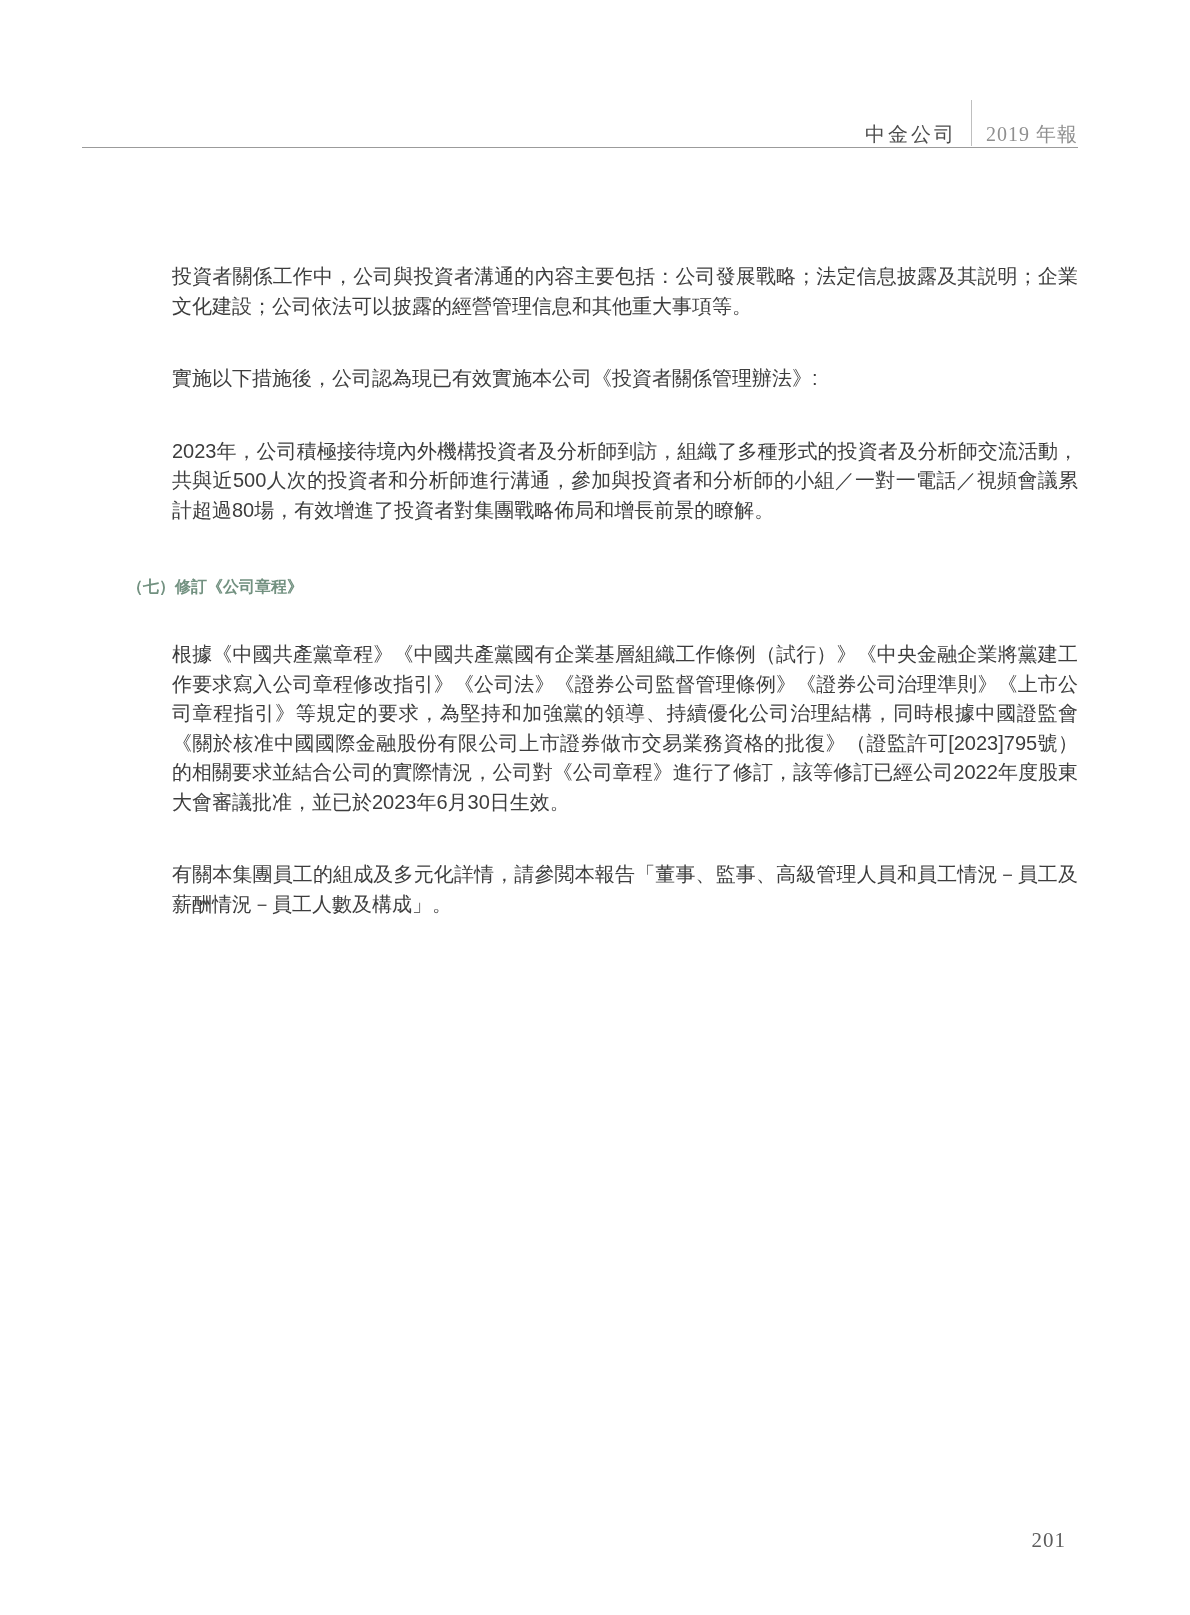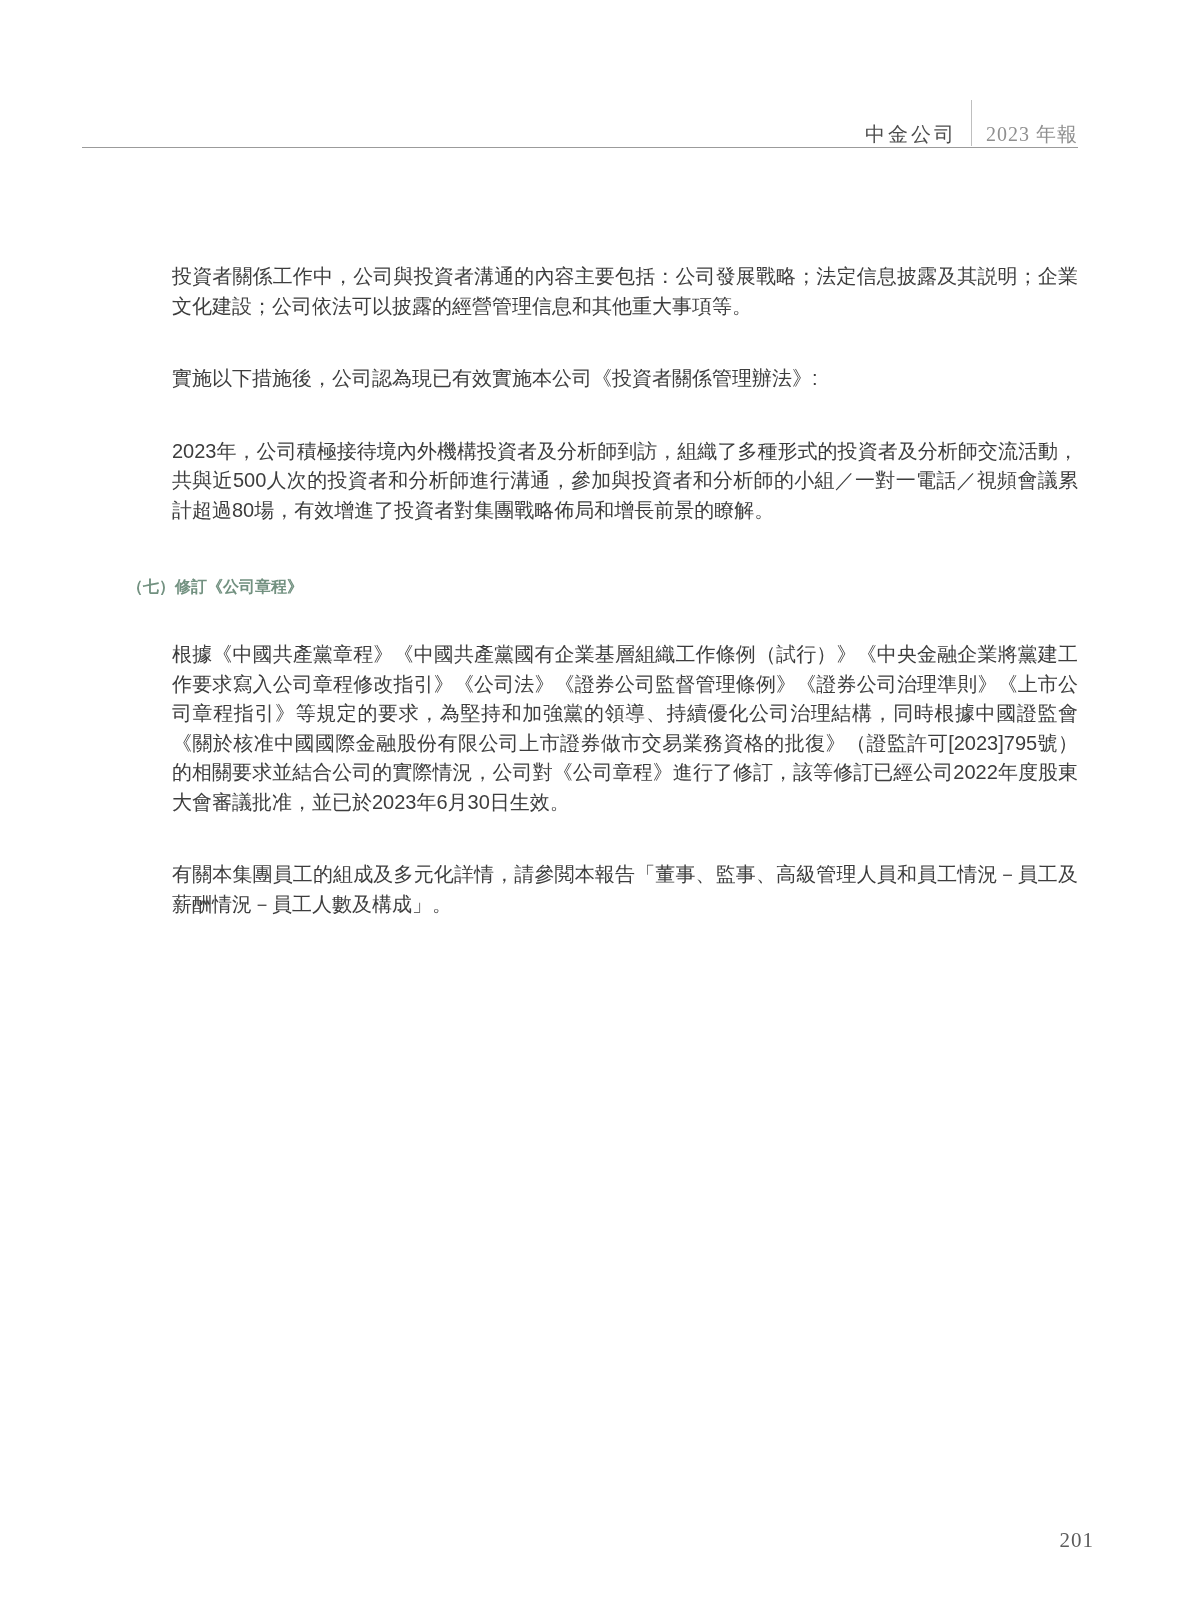--- a/index.html
+++ b/index.html
@@ -69,37 +69,37 @@
     line-height: 38px;
     font-weight: 700;
     color: #729180;
     margin: 30px 0 34px -45px;
     text-align: left;
   }
 
   
   .pagenum {
     position: absolute;
-    right: 96px;
+    right: 124px;
     top: 1528px;
     font-family: "Liberation Serif", serif;
     font-size: 21px;
     color: #5c5c5c;
     letter-spacing: 1px;
   }
 </style>
 </head>
 <body>
 
 <div class="page">
 
   <div class="header">
     <span class="company">中金公司</span>
     <span class="vdivider"></span>
-    <span class="year">2023 年報</span>
+    <span class="year">2019 年報</span>
   </div>
   <div class="hrule"></div>
 
   <div class="content">
 
     <p>投資者關係工作中，公司與投資者溝通的內容主要包括：公司發展戰略；法定信息披露及其説明；企業文化建設；公司依法可以披露的經營管理信息和其他重大事項等。</p>
 
     <p>實施以下措施後，公司認為現已有效實施本公司《投資者關係管理辦法》:</p>
 
     <p>2023年，公司積極接待境內外機構投資者及分析師到訪，組織了多種形式的投資者及分析師交流活動，共與近500人次的投資者和分析師進行溝通，參加與投資者和分析師的小組／一對一電話／視頻會議累計超過80場，有效增進了投資者對集團戰略佈局和增長前景的瞭解。</p>

